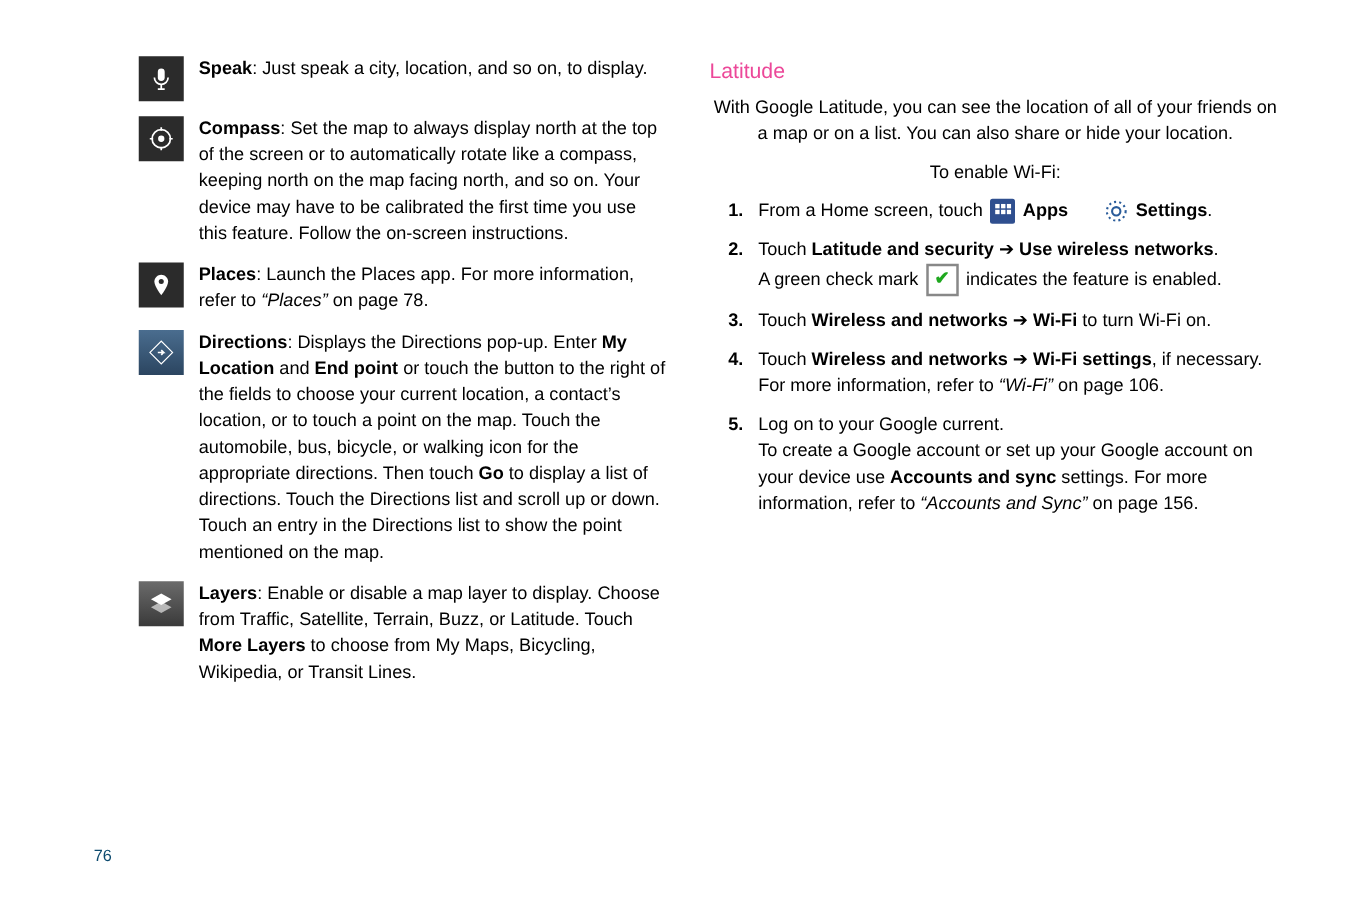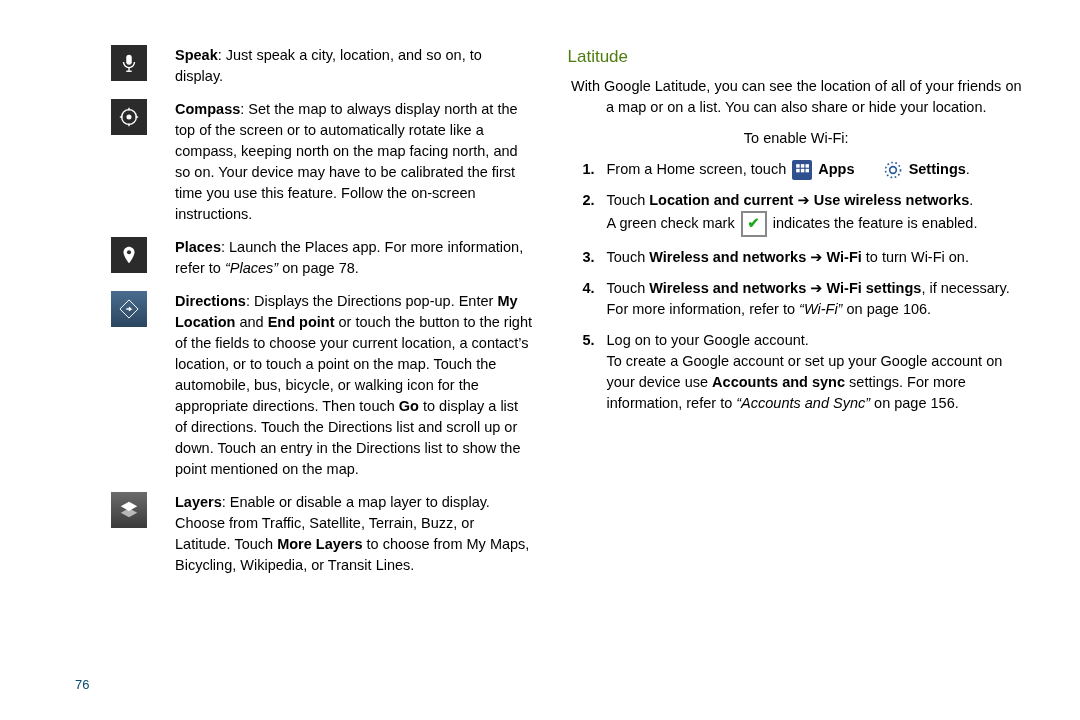--- a/index.html
+++ b/index.html
@@ -17,40 +17,40 @@
   .page {
     display: flex;
     padding: 45px 55px 20px 75px;
     gap: 35px;
   }
   .col {
     flex: 1;
   }
   .entry {
     display: flex;
-    gap: 28px;
+    gap: 12px;
     margin-bottom: 12px;
     padding-left: 36px;
   }
   .iconbox {
     width: 36px;
     height: 36px;
     flex: 0 0 36px;
     background: #2b2b2b;
     display: flex;
     align-items: center;
     justify-content: center;
     color: #fff;
   }
   .iconbox svg { width: 22px; height: 22px; }
   .entry-text { flex: 1; }
   .bold { font-weight: bold; }
   .italic { font-style: italic; }
   .heading {
-    color: #4d7c0f;
+    color: #ec4899;
     font-size: 17px;
     margin-bottom: 6px;
   }
   .para { margin-bottom: 10px; text-align: center; }
   ol.steps {
     list-style: none;
     padding: 0;
     margin: 0;
   }
   ol.steps > li {
@@ -193,21 +193,21 @@
               </svg>
           </span>
           <span class="bold">Settings</span><span>.</span>
         </span>
       </li>
 
       <li>
         <span class="step-num">2.</span>
         <span class="step-body">
           <div>
-            <span>Touch </span><span class="bold">Location and current</span><span> ➔ </span><span class="bold">Use wireless networks</span><span>.</span>
+            <span>Touch </span><span class="bold">Latitude and security</span><span> ➔ </span><span class="bold">Use wireless networks</span><span>.</span>
           </div>
           <div style="margin-top:0">
             <span>A green check mark </span>
             <span class="inline-icon check-icon">✔</span>
             <span> indicates the feature is enabled.</span>
           </div>
         </span>
       </li>
 
       <li>
@@ -220,21 +220,21 @@
       <li>
         <span class="step-num">4.</span>
         <span class="step-body">
           <span>Touch </span><span class="bold">Wireless and networks</span><span> ➔ </span><span class="bold">Wi-Fi settings</span><span>, if necessary. For more information, refer to </span><span class="italic">“Wi-Fi”</span><span> on page 106.</span>
         </span>
       </li>
 
       <li>
         <span class="step-num">5.</span>
         <span class="step-body">
-          <div>Log on to your Google account.</div>
+          <div>Log on to your Google current.</div>
           <div style="margin-top:0">
             <span>To create a Google account or set up your Google account on your device use </span><span class="bold">Accounts and sync</span><span> settings. For more information, refer to </span><span class="italic">“Accounts and Sync”</span><span> on page 156.</span>
           </div>
         </span>
       </li>
     </ol>
   </div>
 </div>
 
 <div class="page-num">76</div>

